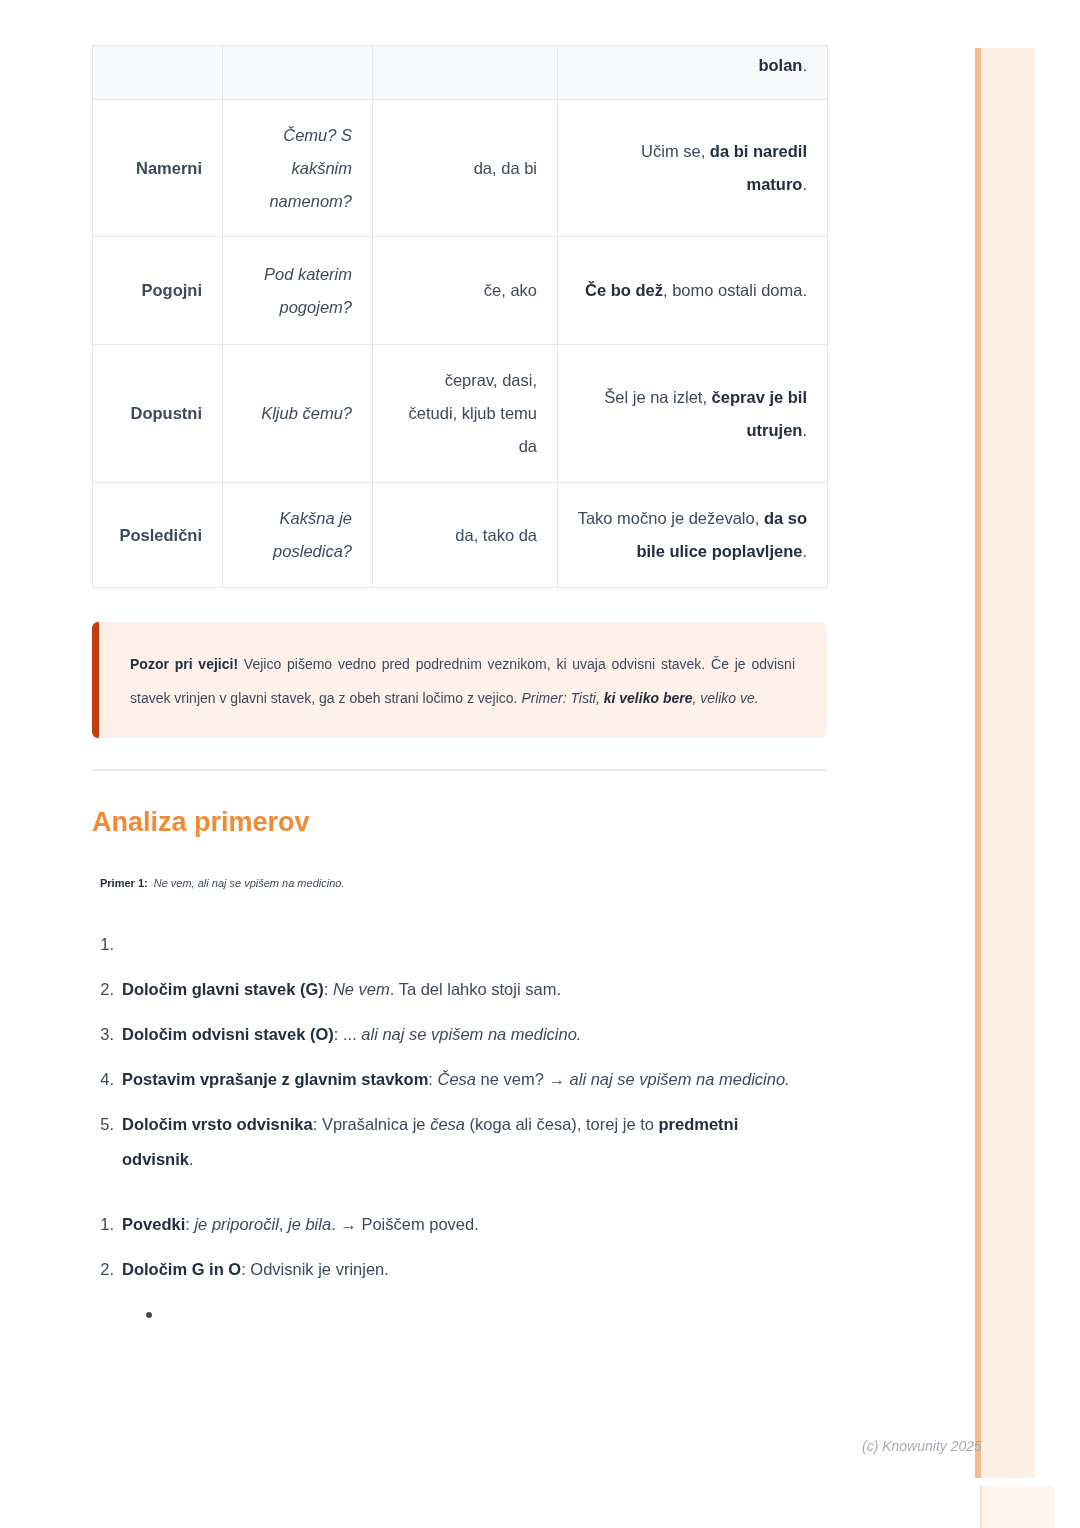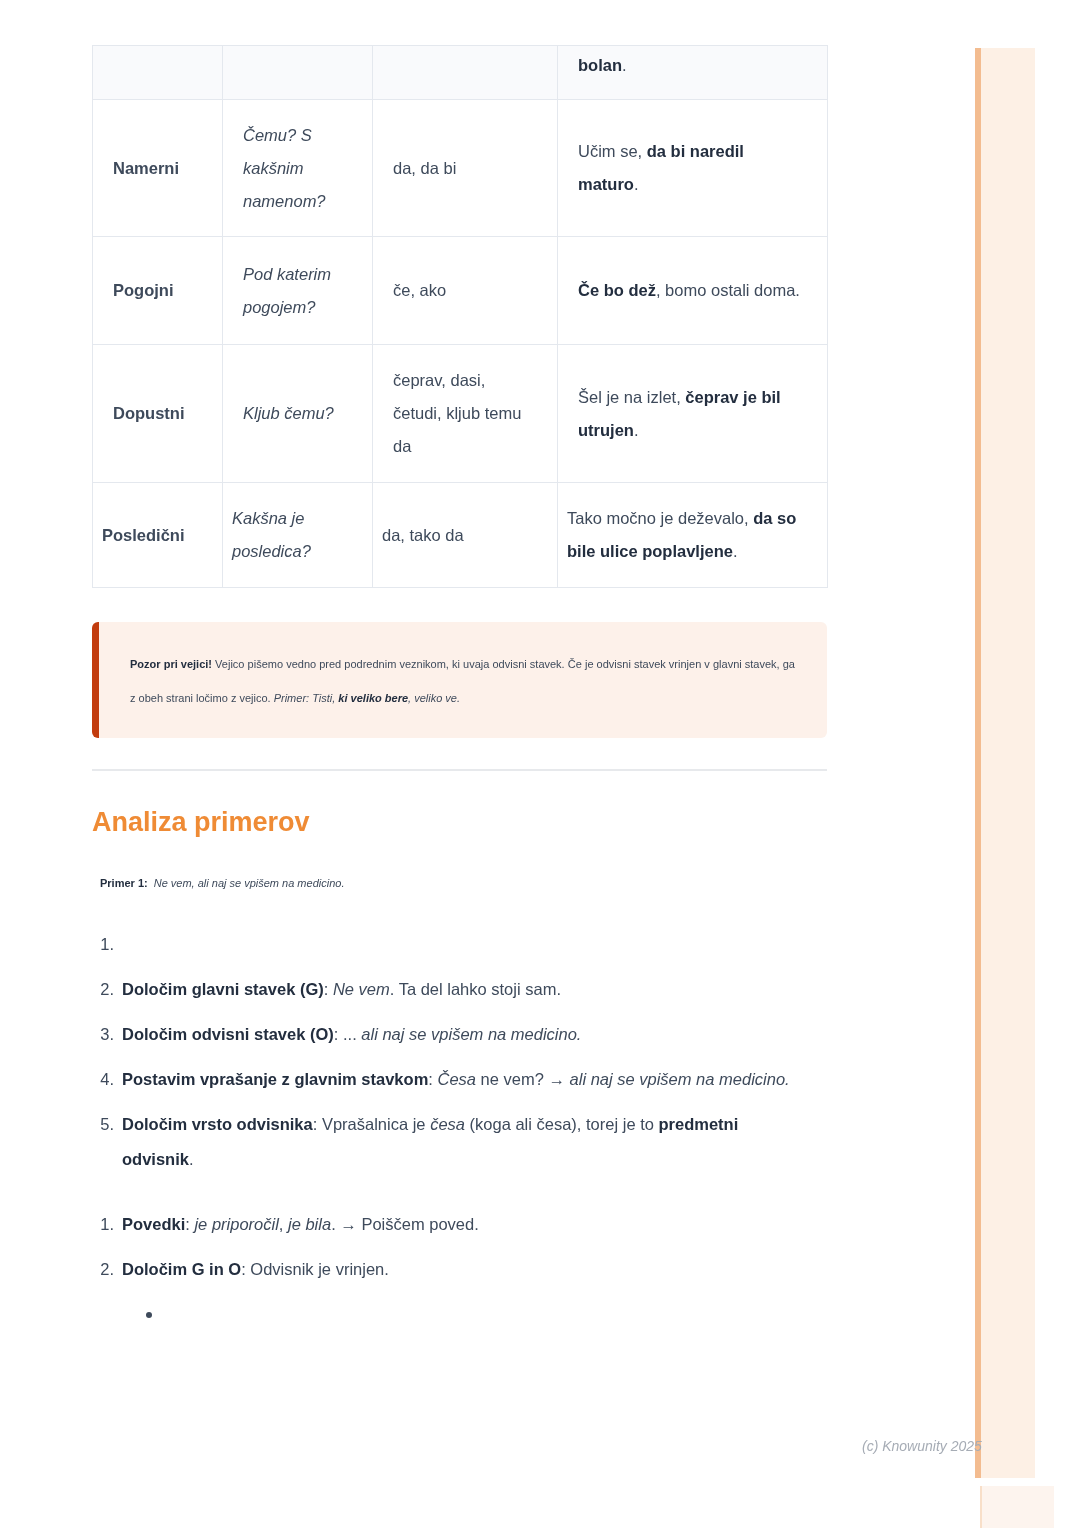--- a/index.html
+++ b/index.html
@@ -22,21 +22,21 @@
   body{
     width:1080px;height:1528px;position:relative;overflow:hidden;
     background:#ffffff;
     font-family:"Liberation Sans","DejaVu Sans",sans-serif;
     color:var(--text);
     -webkit-font-smoothing:antialiased;
   }
   .content{position:absolute;left:92px;top:45px;width:735px;}
 
   
-  table.grammar{border-collapse:collapse;width:735px;table-layout:fixed;}
+  table.grammar{border-collapse:collapse;width:735px;table-layout:fixed;text-align:right;}
   table.grammar td{
     border:1px solid var(--table-border);
     padding:0 20px;
     font-size:16.5px;line-height:33px;
     vertical-align:middle;
     color:var(--text);
     overflow:hidden;
   }
   col.c1{width:130px;} col.c2{width:150px;} col.c3{width:185px;} col.c4{width:270px;}
   tr.partial td{height:54px;vertical-align:top;padding-top:3px;background:var(--partial-row-bg);}
@@ -49,21 +49,21 @@
   .seg-bi{font-weight:700;font-style:italic;color:var(--text-strong);}
 
   
   .callout{
     margin-top:34px;width:735px;
     background:var(--callout-bg);
     border-left:7px solid var(--callout-border);
     border-radius:6px;
     padding:25px 32px 23px 31px;
   }
-  .callout p{margin:0;font-size:11px;line-height:34px;text-align:justify;color:var(--text);}
+  .callout p{margin:0;font-size:14px;line-height:34px;text-align:justify;color:var(--text);}
 
   
   hr.divider{border:none;border-top:2px solid var(--divider);margin:31px 0 0 0;width:735px;}
   h2.section-heading{
     margin:35px 0 0 0;font-size:27px;line-height:33px;font-weight:700;
     color:var(--accent-orange);
   }
   p.intro{margin:21px 0 0 0;font-size:16.5px;line-height:24px;}
   p.primer{margin:32px 0 0 8px;font-size:11px;line-height:24px;}
   p.primer.second{margin-top:12px;}

